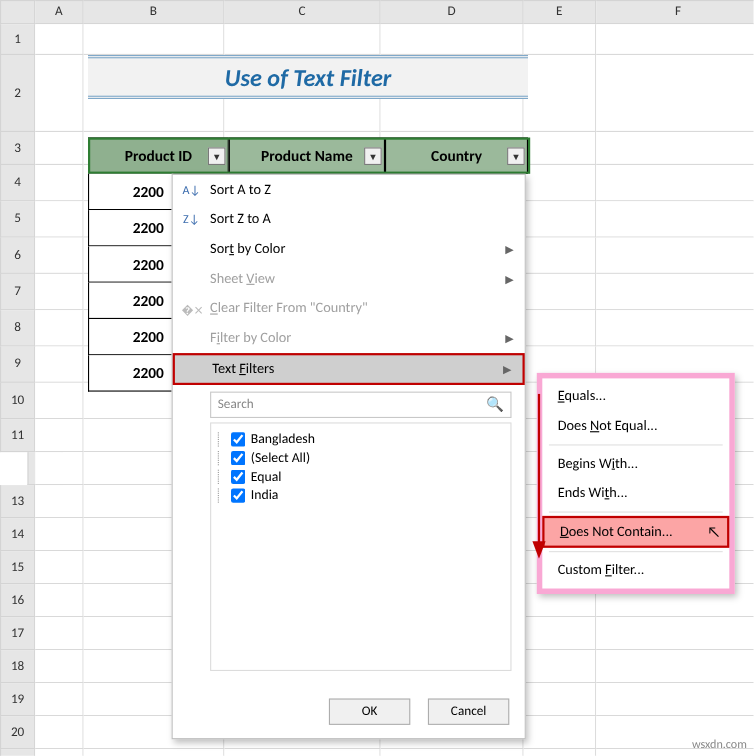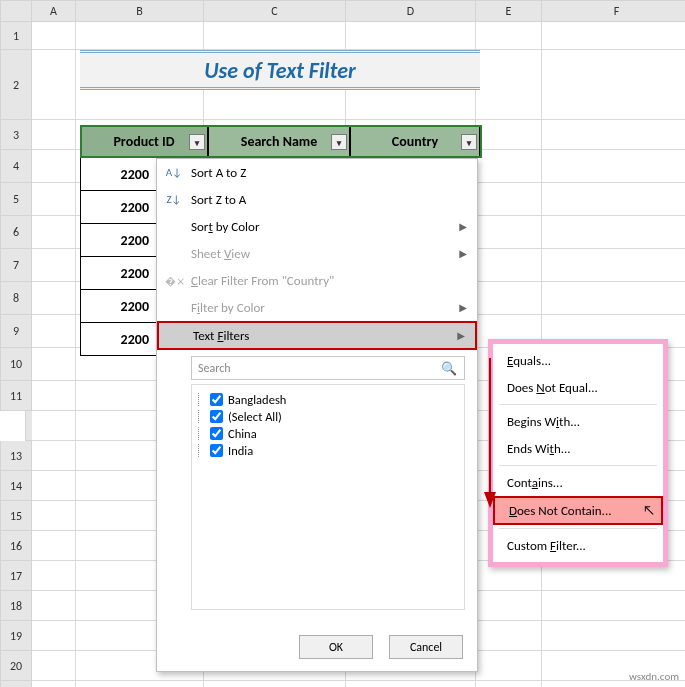--- a/index.html
+++ b/index.html
@@ -305,21 +305,21 @@
   </div>
 
 <div class="title">Use of Text Filter</div>
 
 <div class="theaders">
     <div class="th" style="width: 128px;">
       <span>Product ID</span>
       <div class="filterbtn">▾</div>
     </div>
     <div class="th sel" style="width: 142px;">
-      <span>Search Name</span>
+      <span>Product Name</span>
       <div class="filterbtn">▾</div>
     </div>
     <div class="th sel" style="width: 130px;">
       <span>Country</span>
       <div class="filterbtn">▾</div>
     </div>
   </div>
 <div class="thgroup-border"></div>
 
 <div id="datarows">
@@ -383,21 +383,21 @@
         <span>Bangladesh</span>
       </div>
       <div class="chk">
         <span class="dots"></span>
         <input type="checkbox" checked="" style="">
         <span>(Select All)</span>
       </div>
       <div class="chk">
         <span class="dots"></span>
         <input type="checkbox" checked="" style="">
-        <span>China</span>
+        <span>Equal</span>
       </div>
       <div class="chk">
         <span class="dots"></span>
         <input type="checkbox" checked="" style="">
         <span>India</span>
       </div>
     </div>
   <div class="btns">
     <div class="btn">OK</div>
     <div class="btn">Cancel</div>
@@ -412,23 +412,20 @@
       <span>Does <u>N</u>ot Equal...</span>
     </div>
   <div class="sep"></div>
   <div class="subrow">
       <span>Begins W<u>i</u>th...</span>
     </div>
   <div class="subrow">
       <span>Ends Wi<u>t</u>h...</span>
     </div>
   <div class="sep"></div>
-  <div class="subrow">
-      <span>Cont<u>a</u>ins...</span>
-    </div>
   <div class="subrow hl">
     <span><u>D</u>oes Not Contain...</span>
     <span class="cur">↖</span>
   </div>
   <div class="sep"></div>
   <div class="subrow">
       <span>Custom <u>F</u>ilter...</span>
     </div>
 </div>
 

